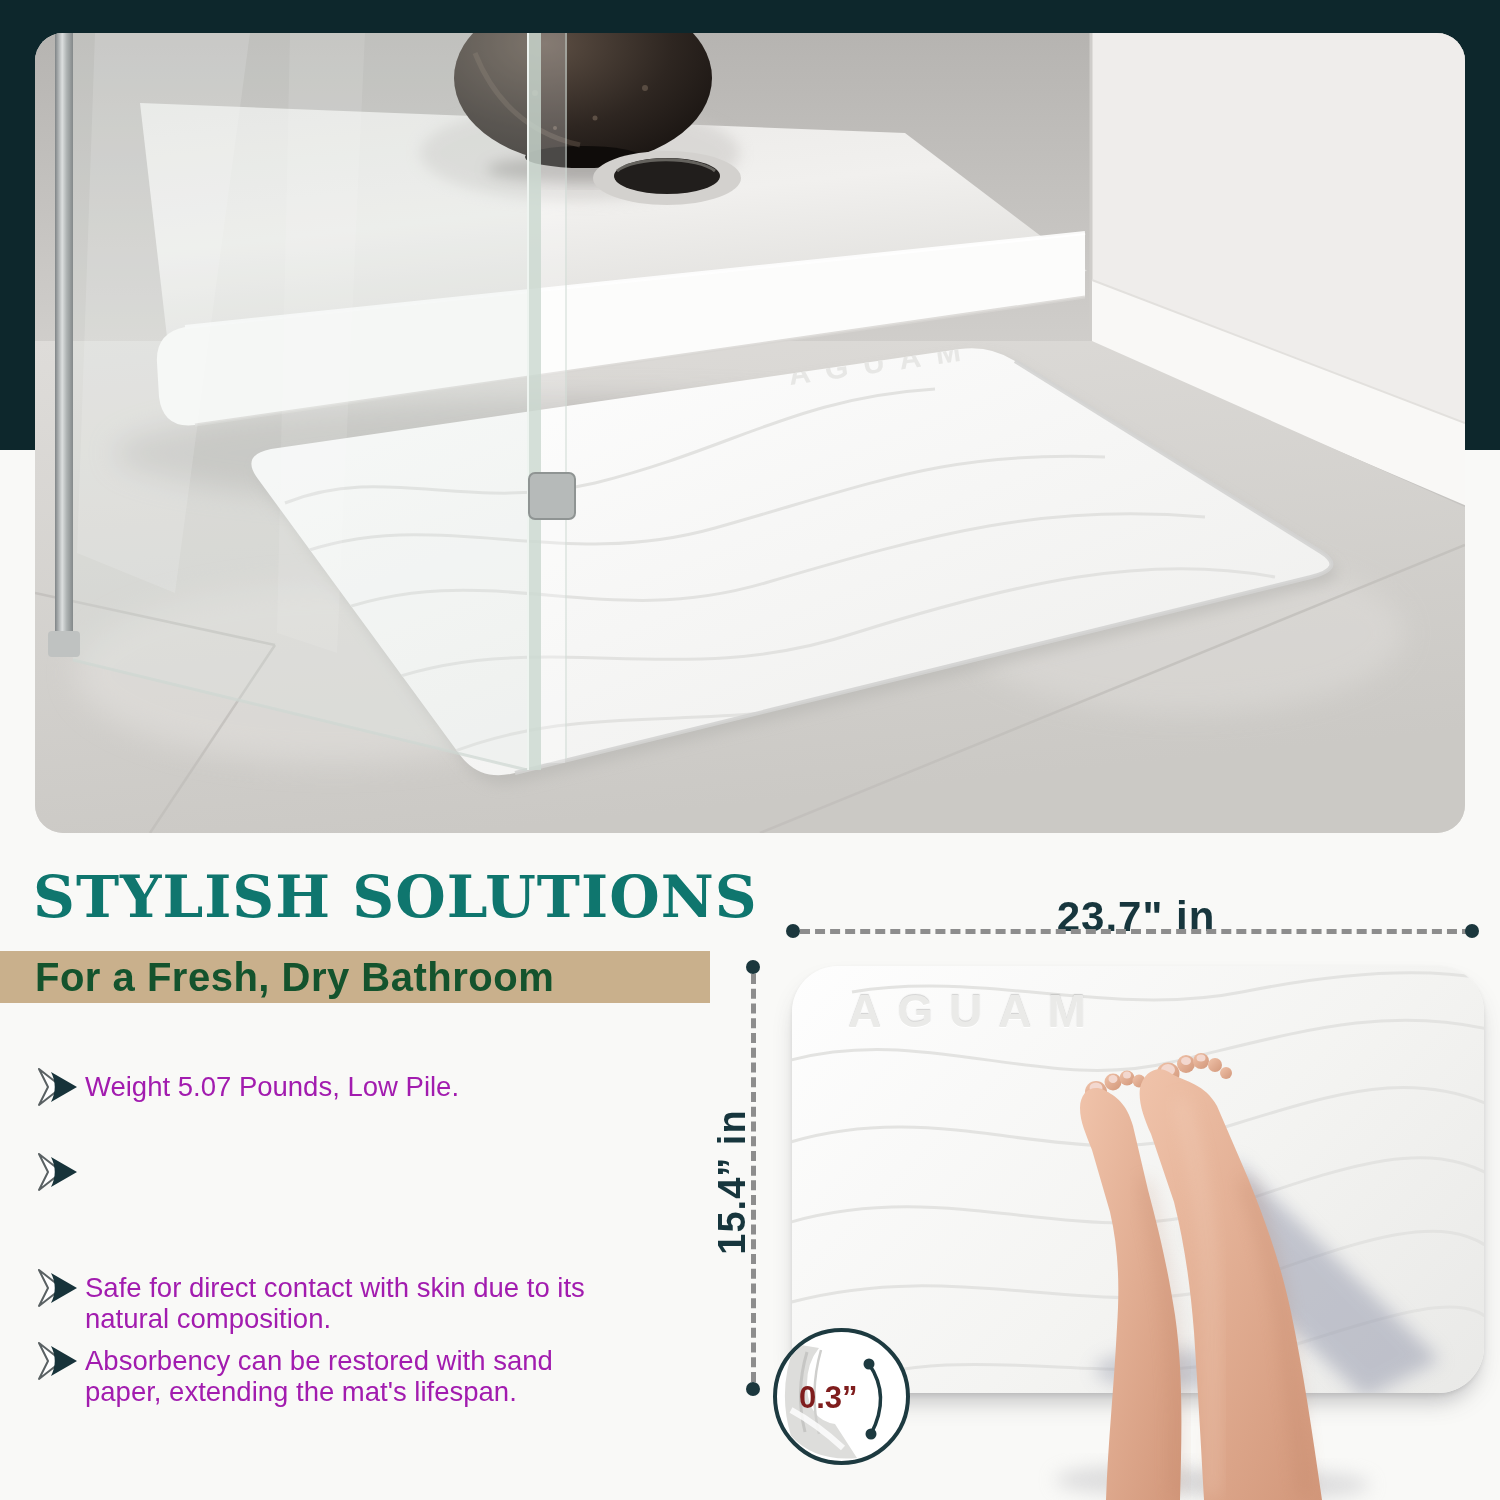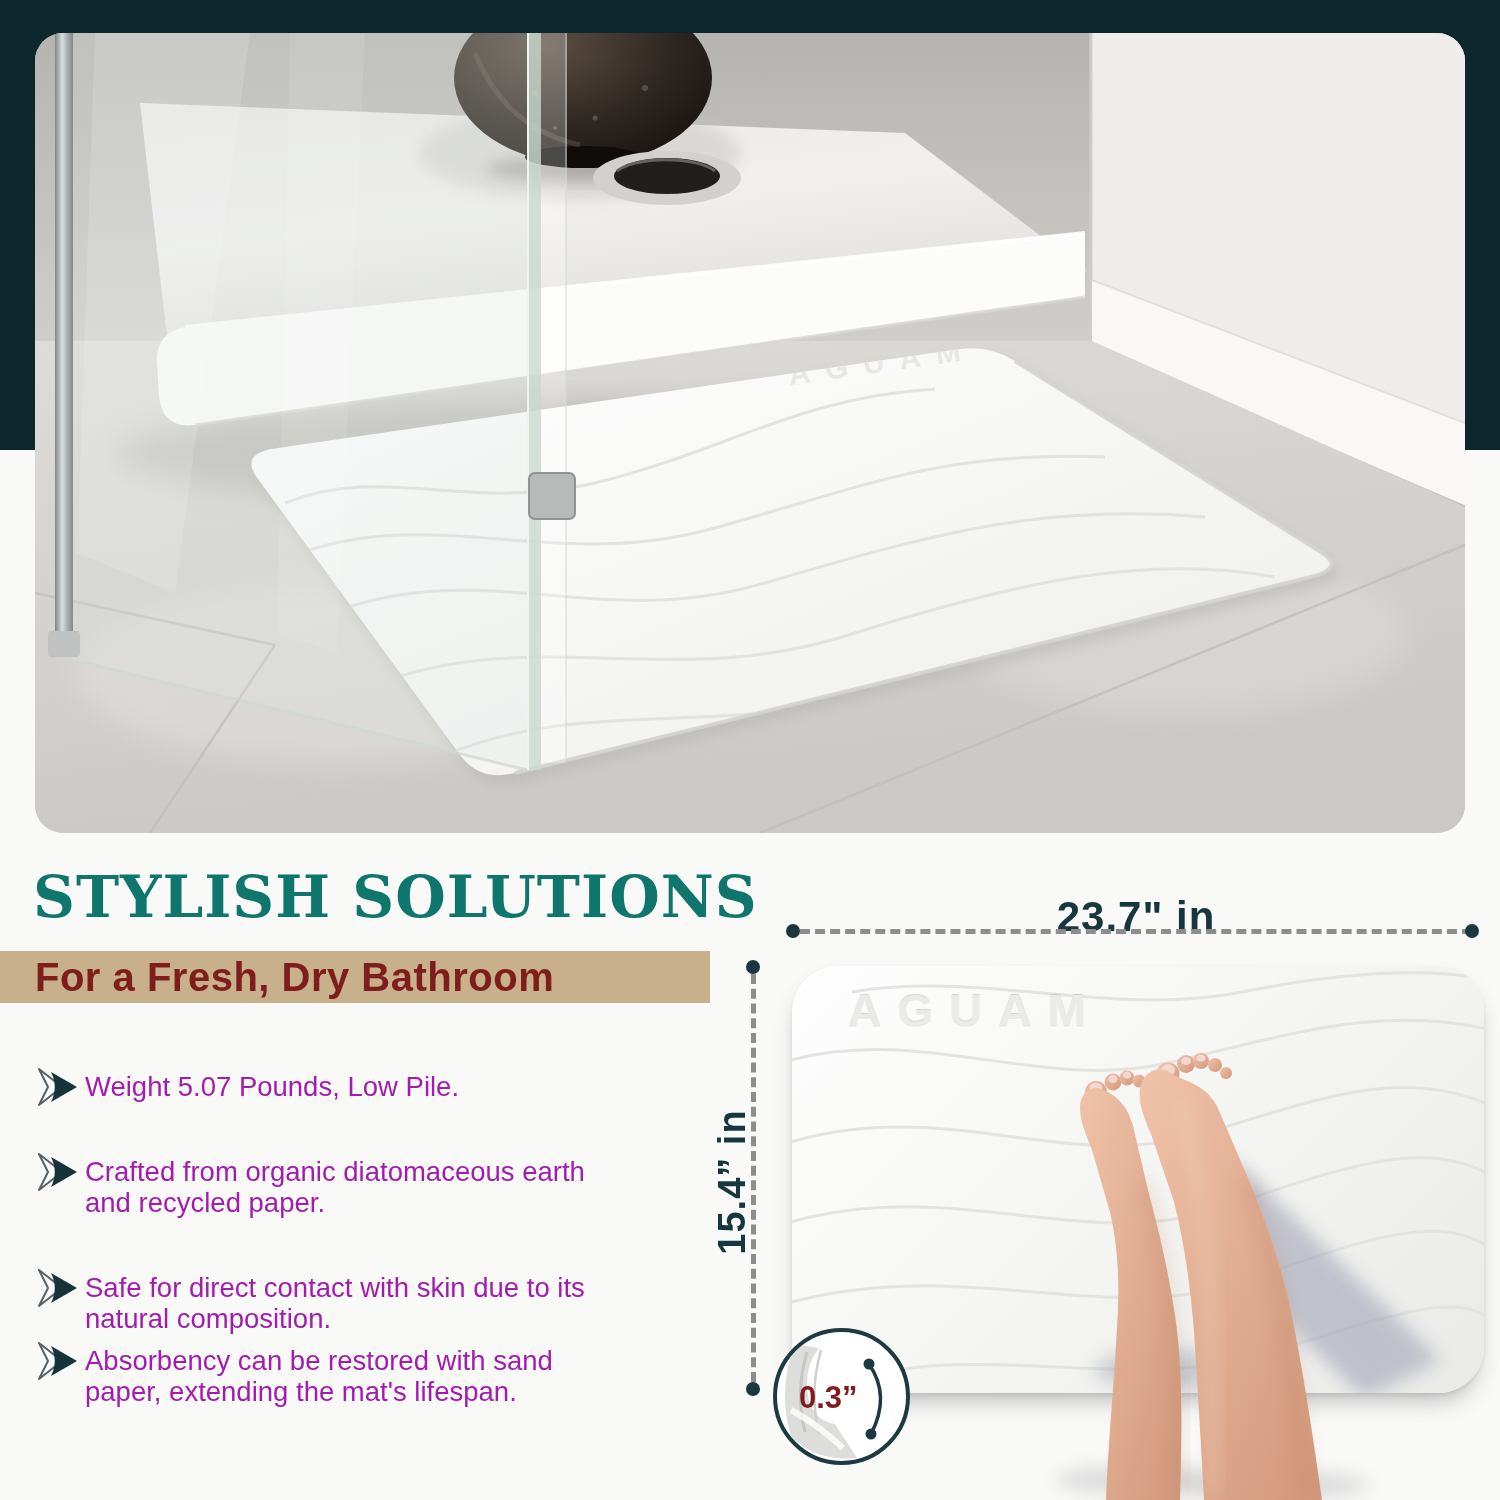--- a/index.html
+++ b/index.html
@@ -20,21 +20,21 @@
     position:absolute;left:33px;top:864px;width:760px;margin:0;
     font-family:"DejaVu Serif","Liberation Serif",serif;
     font-weight:bold;font-size:58px;line-height:66px;letter-spacing:1px;
     color:#0f766e;
   }
   .subtitle-band{
     position:absolute;left:0;top:951px;width:710px;height:52px;
     background:#c9b08c;display:flex;align-items:center;
   }
   .subtitle-band h2{
-    margin:0 0 0 35px;font-size:40px;font-weight:bold;color:#7f1d1d;letter-spacing:.5px;
+    margin:0 0 0 35px;font-size:40px;font-weight:bold;color:#14532d;letter-spacing:.5px;
   }
   
   .feature{position:absolute;left:33px;width:600px;display:flex;align-items:flex-start;}
   .feature .bullet-icon{flex:0 0 48px;margin-right:4px;}
   .feature p{
     margin:5px 0 0 0;font-size:27.5px;line-height:31px;color:#a21caf;width:530px;
   }
   .f1{top:1066px;} .f2{top:1151px;} .f3{top:1267px;} .f4{top:1340px;}
   
   .dim-label-w{
@@ -213,21 +213,20 @@
       <path d="M6,3 L29,21 L6,39 L15,21 Z" fill="#ffffff" stroke="#5a6163" stroke-width="2" stroke-linejoin="round"></path>
       <path d="M18,6 L44,21 L18,36 C23,26 23,16 18,6 Z" fill="#17333a"></path>
     </svg>
     <p>Weight 5.07 Pounds, Low Pile.</p>
   </div>
   <div class="feature f2">
     <svg class="bullet-icon" width="48" height="42" viewBox="0 0 48 42">
       <path d="M6,3 L29,21 L6,39 L15,21 Z" fill="#ffffff" stroke="#5a6163" stroke-width="2" stroke-linejoin="round"></path>
       <path d="M18,6 L44,21 L18,36 C23,26 23,16 18,6 Z" fill="#17333a"></path>
     </svg>
-    <p>Crafted from organic diatomaceous earth and recycled paper.</p>
   </div>
   <div class="feature f3">
     <svg class="bullet-icon" width="48" height="42" viewBox="0 0 48 42">
       <path d="M6,3 L29,21 L6,39 L15,21 Z" fill="#ffffff" stroke="#5a6163" stroke-width="2" stroke-linejoin="round"></path>
       <path d="M18,6 L44,21 L18,36 C23,26 23,16 18,6 Z" fill="#17333a"></path>
     </svg>
     <p>Safe for direct contact with skin due to its natural composition.</p>
   </div>
   <div class="feature f4">
     <svg class="bullet-icon" width="48" height="42" viewBox="0 0 48 42">

